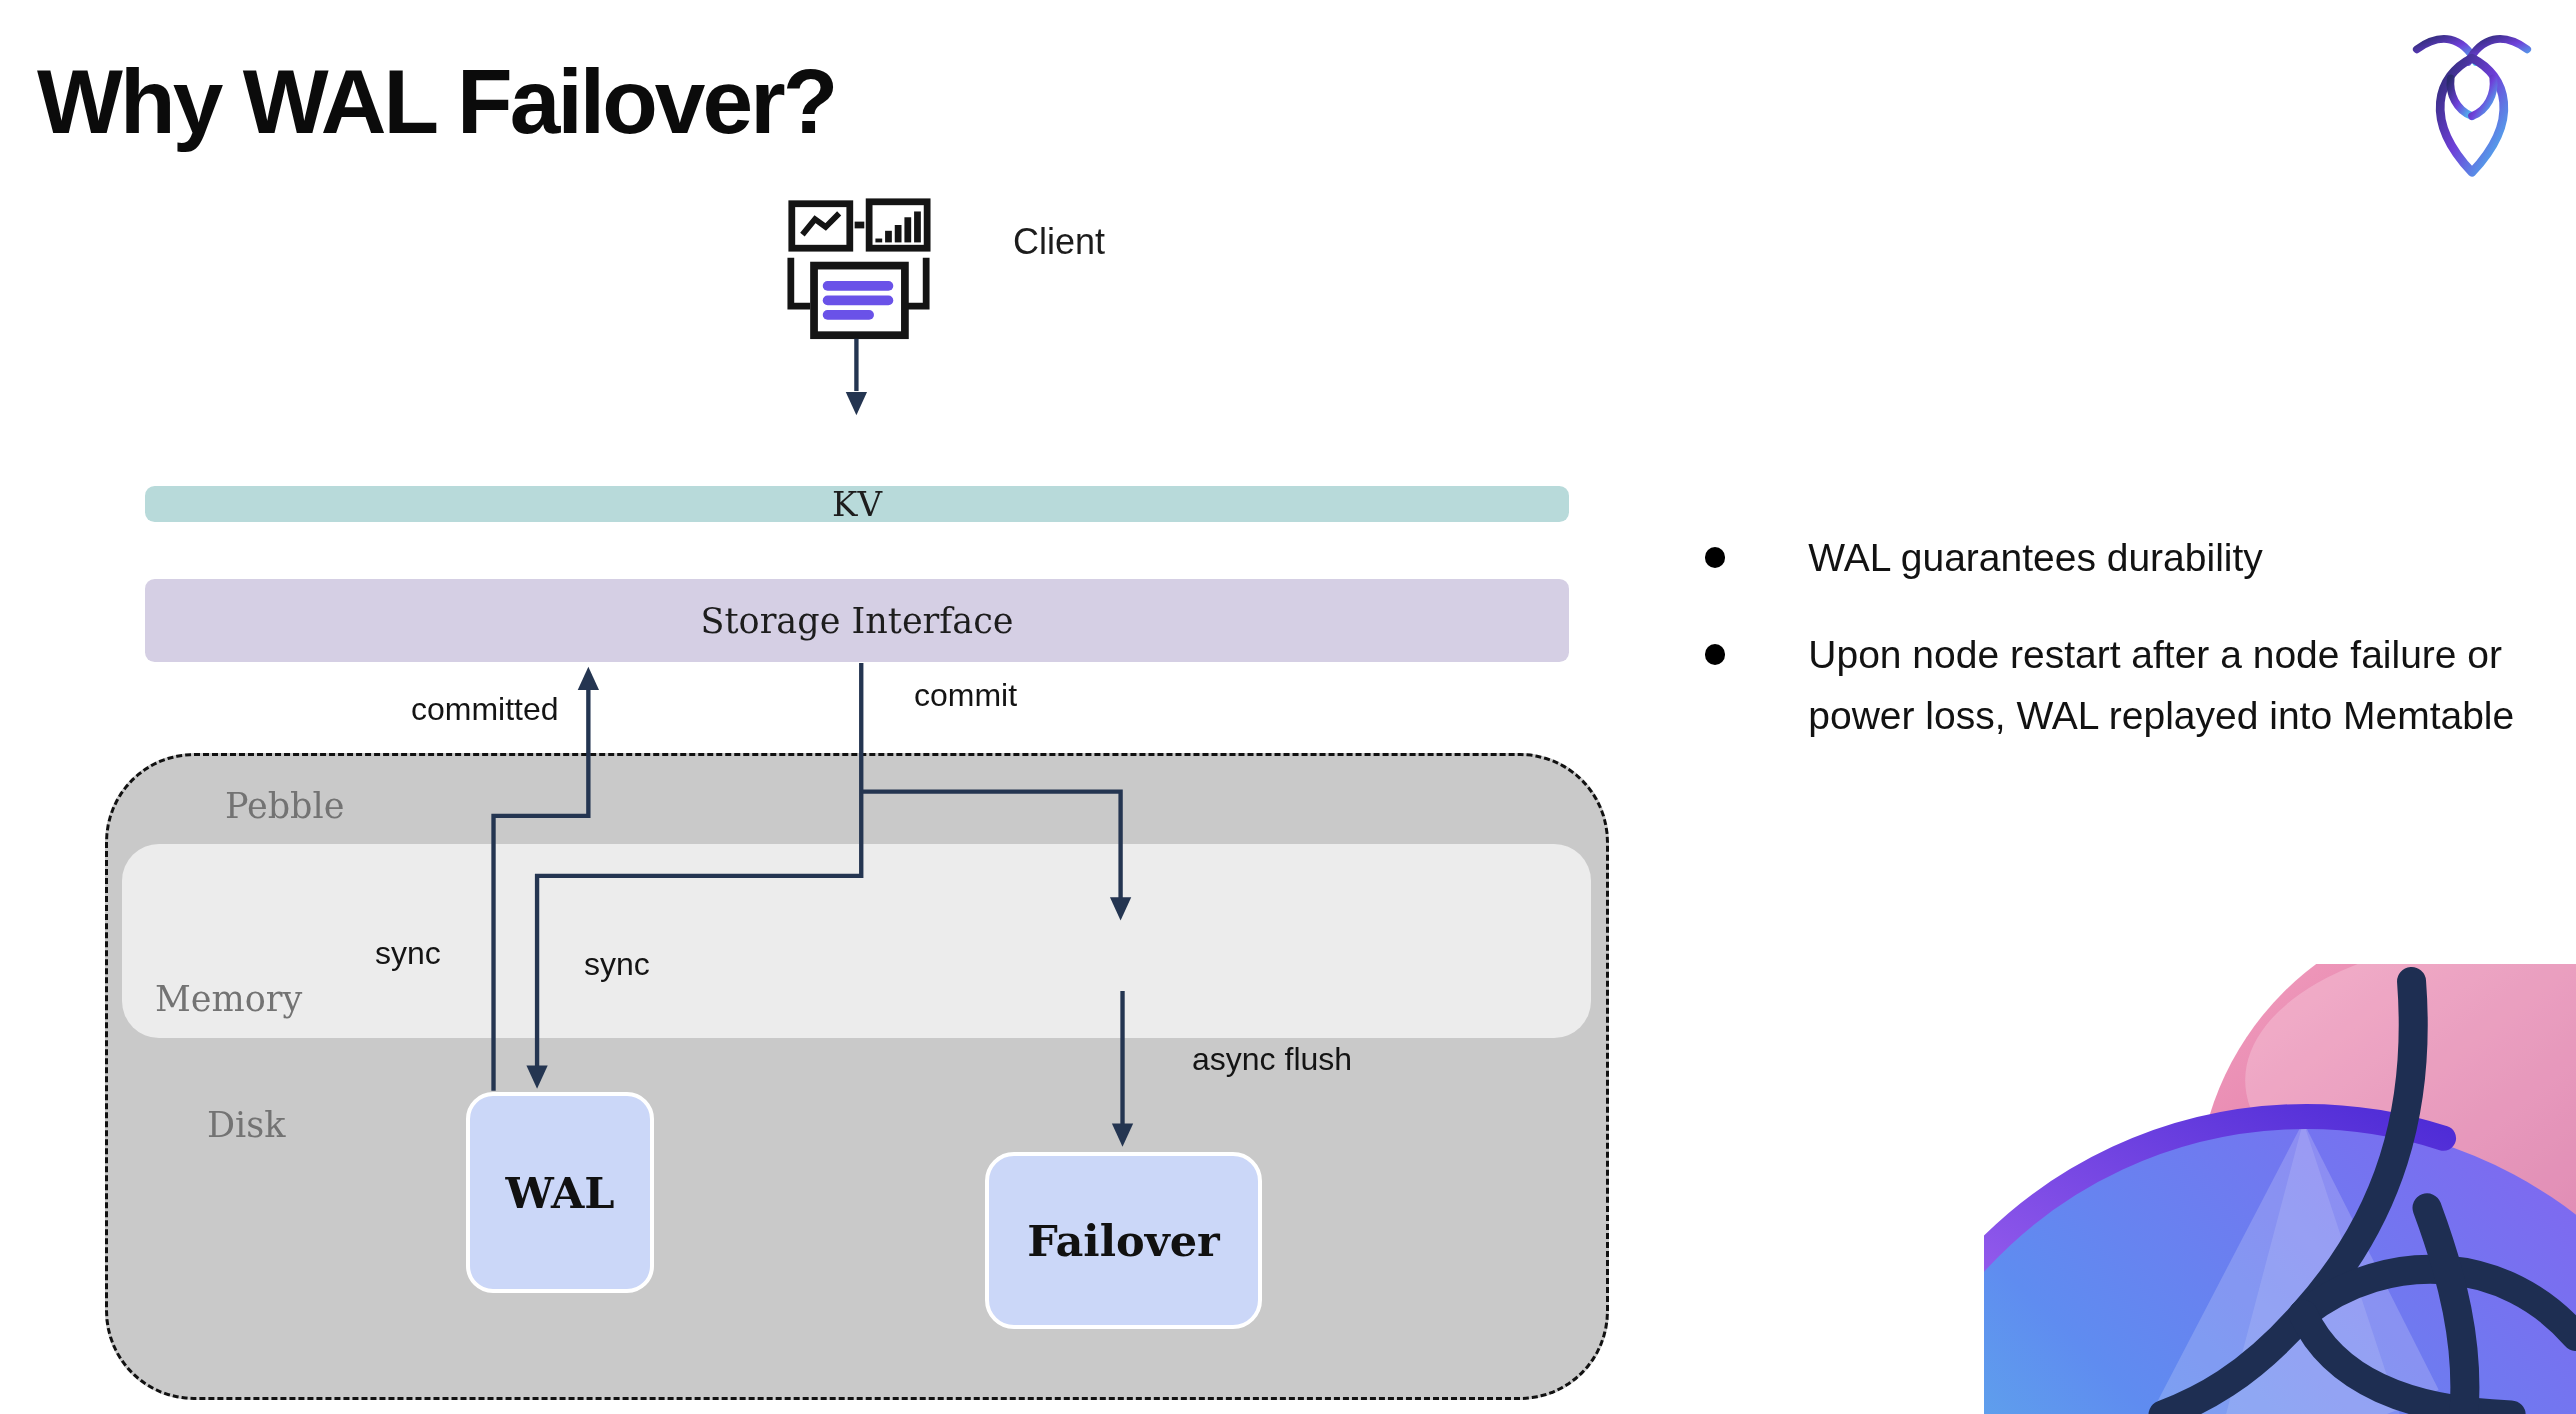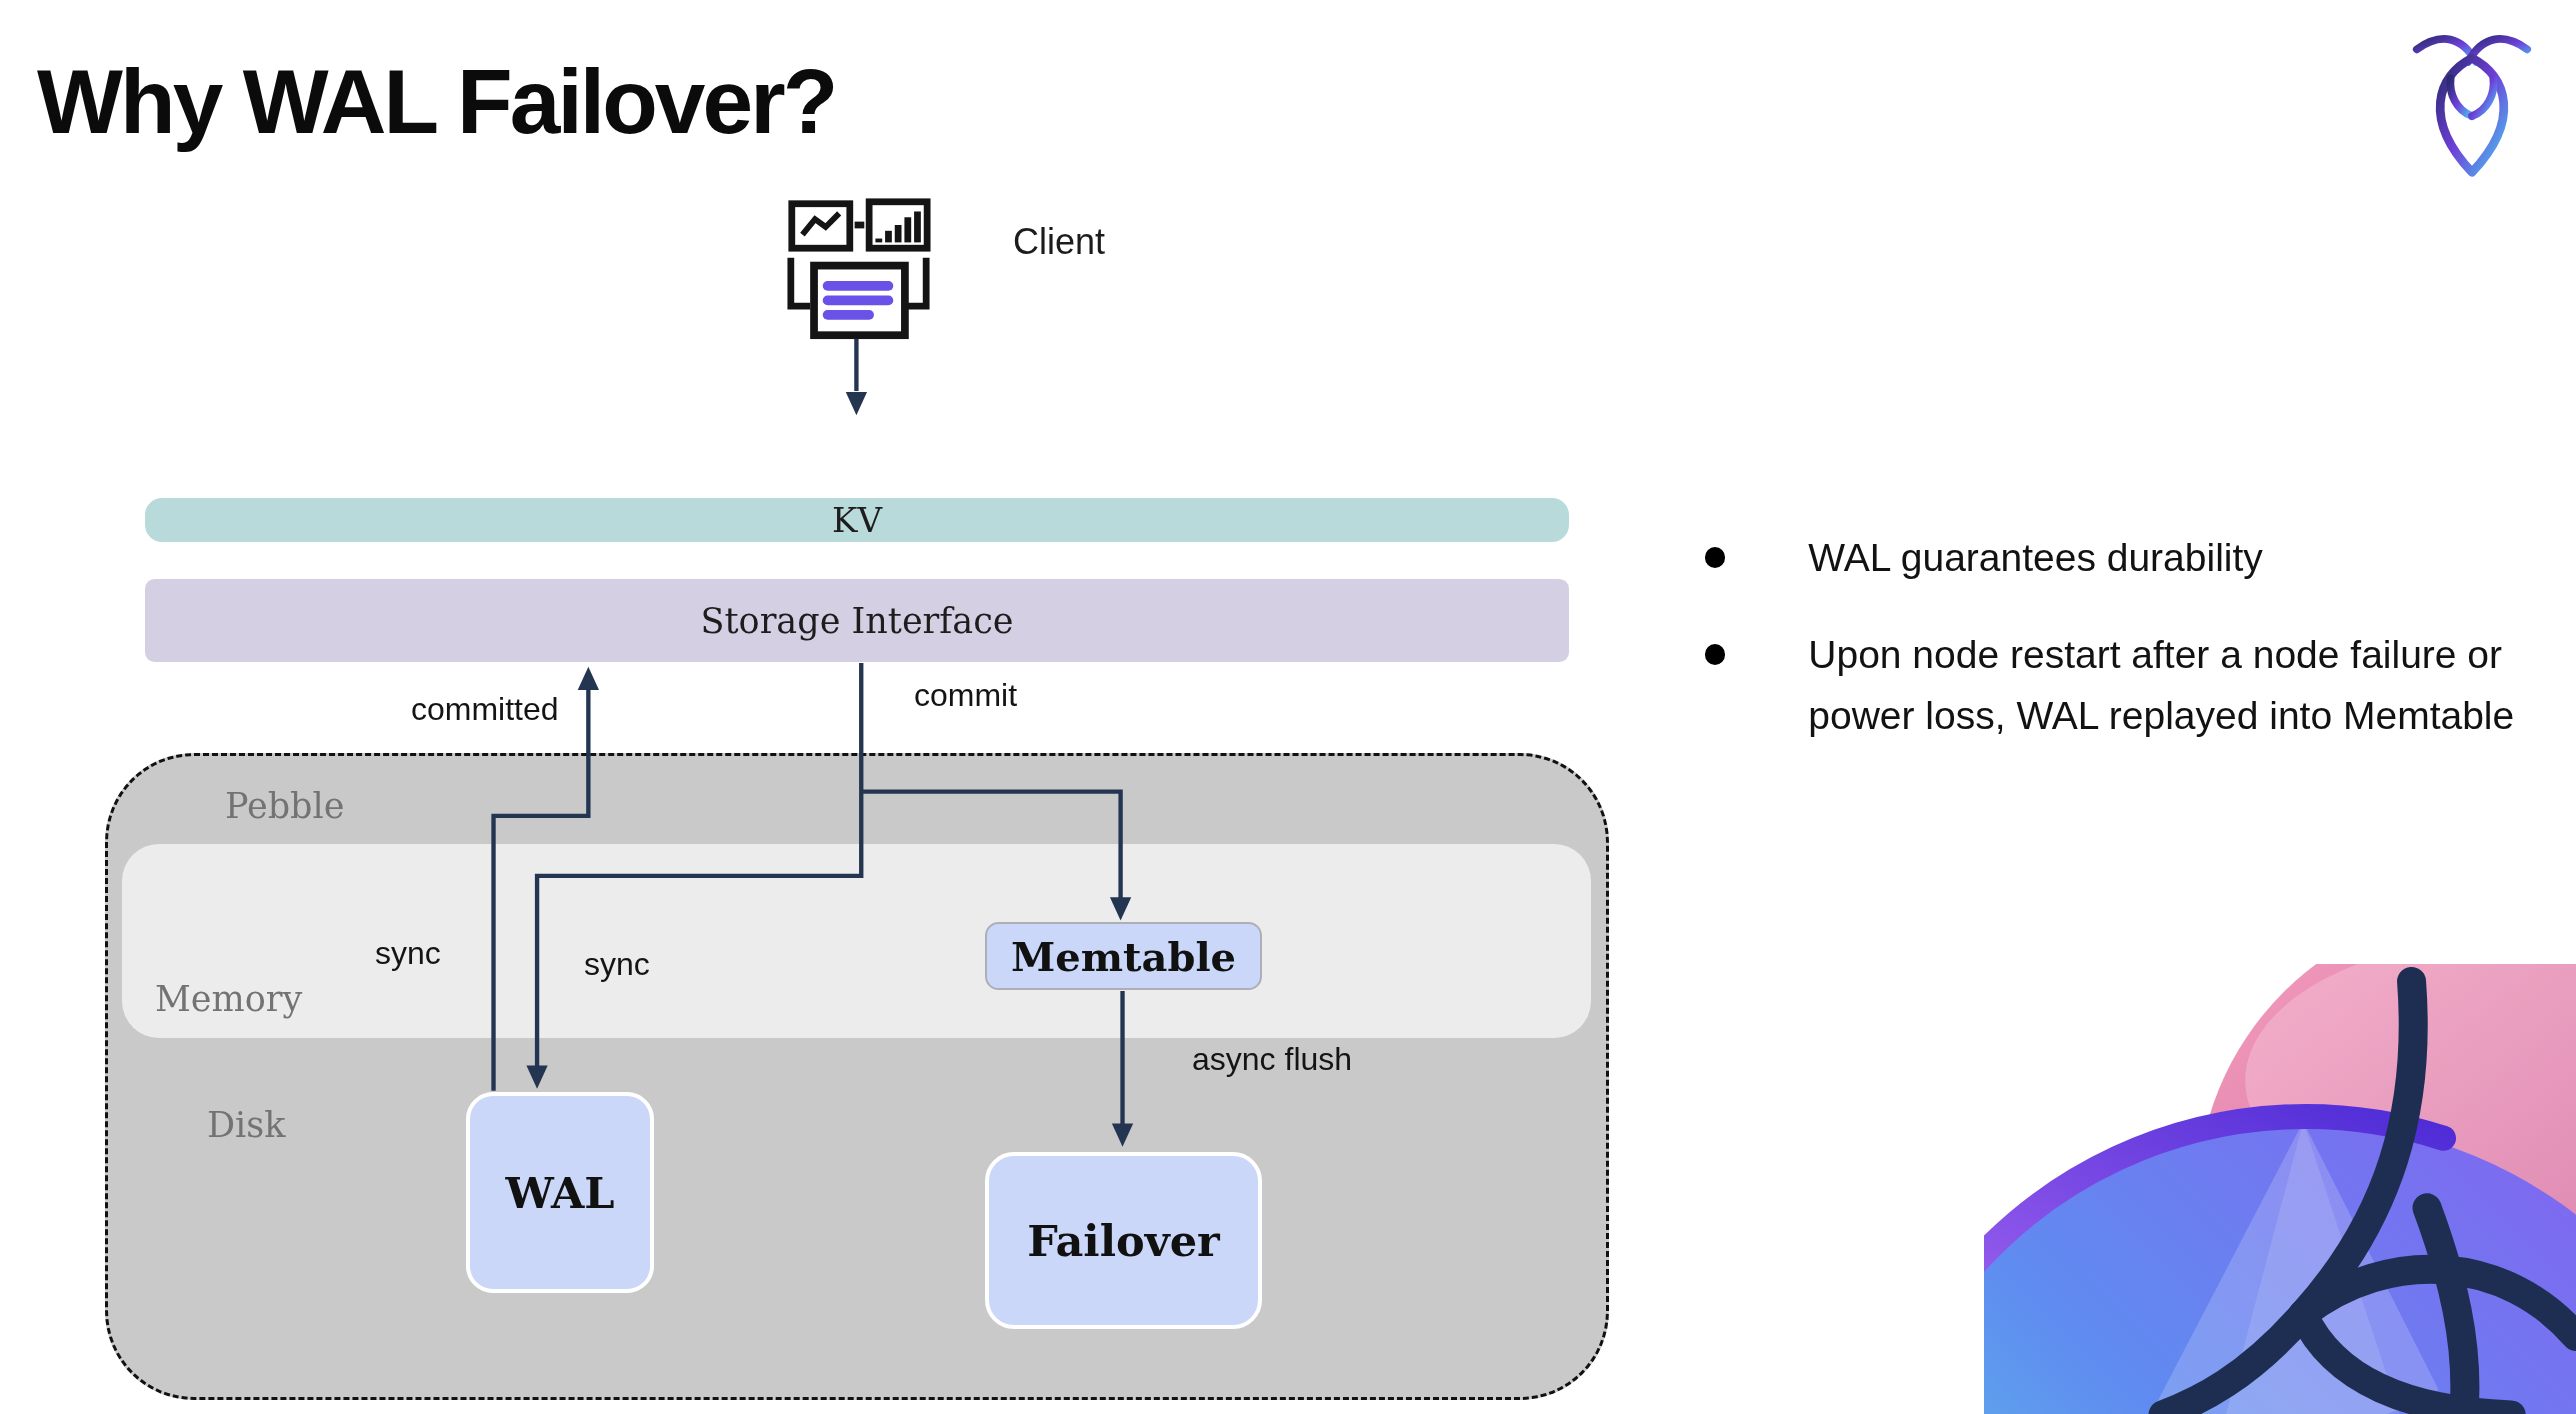--- a/index.html
+++ b/index.html
@@ -26,21 +26,21 @@
   }
   
   .bar{
     left:145px;width:1424px;
     border-radius:9.7px;
     display:flex;align-items:center;justify-content:center;
     font-family:"DejaVu Serif", serif;
     font-size:34px;color:#1d1d1d;
   }
   .bar-sql{top:416px;height:50px;background:#f6dfb7;}
-  .bar-kv{top:498px;height:44px;background:#b8dada;border-radius:17px;}
+  .bar-kv{top:486px;height:36px;background:#b8dada;}
   .bar-storage{top:579px;height:83px;background:#d5cfe4;font-size:35px;}
   
   .pebble{
     left:105px;top:753px;width:1504px;height:647px;
     background:#c9c9c9;
     border:3.9px dashed #111;
     border-radius:89px;
     box-sizing:border-box;
   }
   .memory-band{
@@ -193,23 +193,20 @@
   </svg>
 
   <span class="abs edge-label lbl-committed">committed</span>
   <span class="abs edge-label lbl-commit">commit</span>
   <span class="abs edge-label lbl-sync-left">sync</span>
   <span class="abs edge-label lbl-sync-right">sync</span>
   <span class="abs edge-label lbl-async">async flush</span>
 
   <div class="abs node node-wal">
     <span>WAL</span>
-  </div>
-  <div class="abs node node-memtable">
-    <span>Memtable</span>
   </div>
   <div class="abs node node-sstable">
     <span>Failover</span>
   </div>
 
   <div class="abs bullets">
     <div class="bullet-item">
       <span class="bullet-dot"></span>
       <span class="bullet-text">WAL guarantees durability</span>
     </div>

